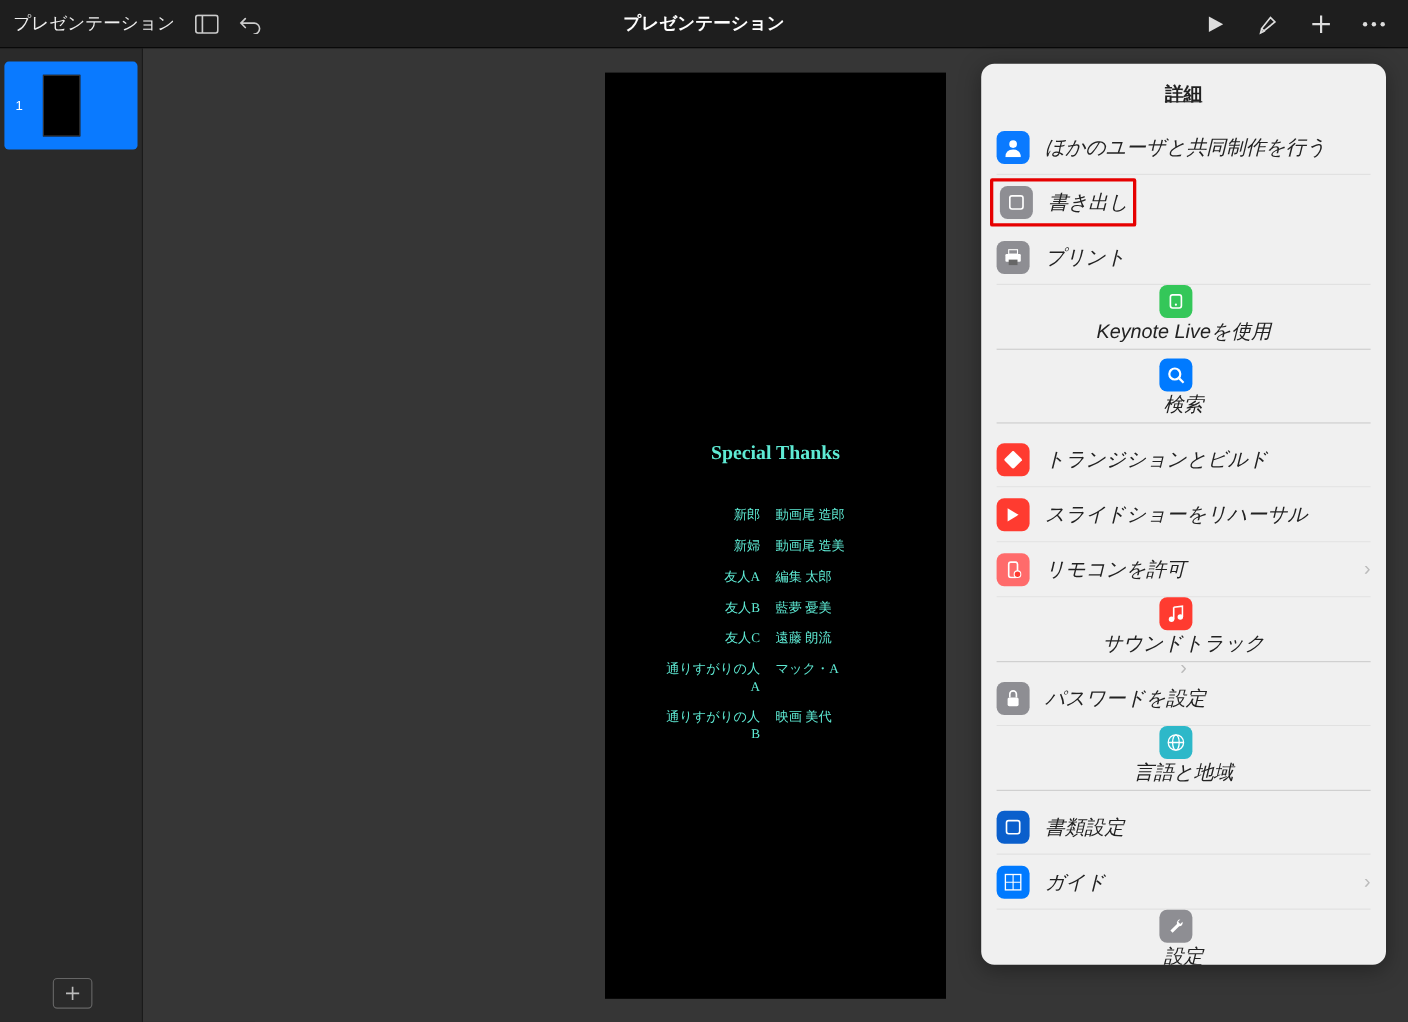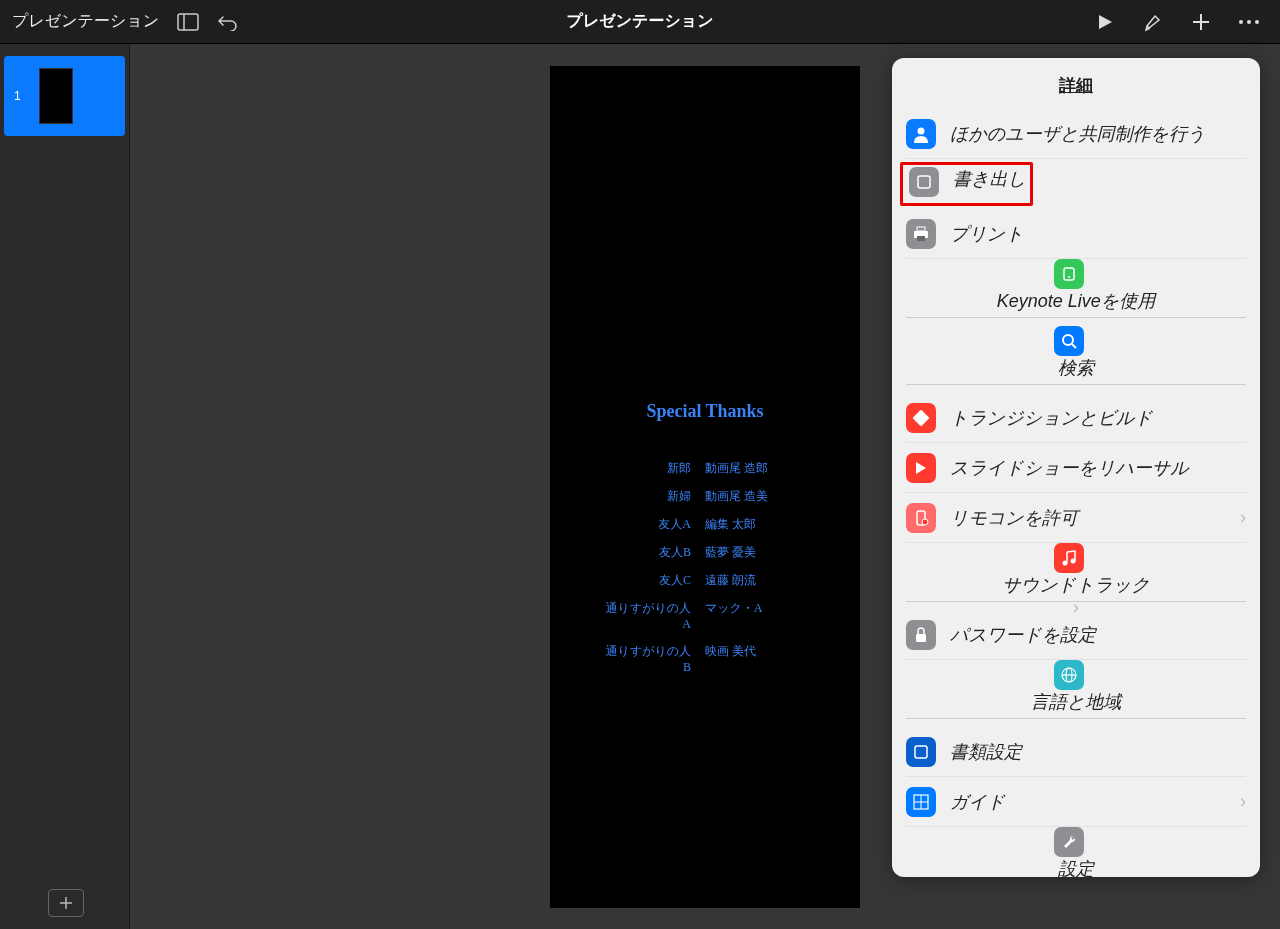--- a/index.html
+++ b/index.html
@@ -19,40 +19,40 @@
   
   .sidebar { width: 130px; background: #2a2a2a; border-right: 1px solid #1a1a1a; position: relative; }
   .slide-thumb-wrap { position: absolute; top: 12px; left: 4px; right: 4px; height: 80px; background: #0a7aff; border-radius: 4px; display: flex; align-items: center; cursor: pointer; }
   .slide-num { color: #fff; font-size: 12px; margin-left: 10px; }
   .slide-thumb { width: 34px; height: 56px; background: #000; margin-left: 18px; border: 1px solid #333; display: flex; align-items: center; justify-content: center; }
   .slide-thumb-inner { width: 20px; height: 30px; font-size: 3px; color: #888; }
   .add-slide { position: absolute; bottom: 12px; left: 48px; width: 36px; height: 28px; border: 1px solid #666; border-radius: 4px; display: flex; align-items: center; justify-content: center; color: #bbb; cursor: pointer; font-size: 18px; }
 
   
   .canvas-area { flex: 1; background: #363636; display: flex; align-items: center; justify-content: center; }
-  .slide-canvas { width: 310px; height: 842px; background: #000; color: #3b82f6; font-family: "Times New Roman", serif; position: relative; }
+  .slide-canvas { width: 310px; height: 842px; background: #000; color: #5eead4; font-family: "Times New Roman", serif; position: relative; }
   .canvas-title { position: absolute; top: 335px; left: 0; right: 0; text-align: center; font-weight: bold; font-size: 18px; }
   .credits { position: absolute; top: 394px; left: 0; right: 0; font-size: 12px; }
   .credit-row { display: flex; justify-content: center; margin-bottom: 11px; }
   .credit-left { width: 100px; text-align: right; padding-right: 14px; }
   .credit-right { width: 100px; text-align: left; }
 
   
   .popover { position: absolute; top: 58px; right: 20px; width: 368px; background: #f0f0f0; border-radius: 12px; box-shadow: 0 4px 20px rgba(0,0,0,0.35); overflow: hidden; }
   .popover::before { content:""; position:absolute; top:-10px; right:26px; border:10px solid transparent; border-bottom-color:#f0f0f0; border-top:none; }
   .popover-header { text-align: center; font-size: 17px; font-weight: 600; padding: 16px 0 12px; color: #222; text-decoration: underline; }
   .menu-section { padding: 0 14px; }
   .menu-item { display: flex; align-items: center; height: 50px; cursor: pointer; position: relative; border-bottom: 1px solid rgba(0,0,0,0.06); }
   .menu-item:last-child { border-bottom: none; flex-direction: column; }
   .menu-icon { width: 30px; height: 30px; border-radius: 7px; margin-right: 14px; display:flex; align-items:center; justify-content:center; flex-shrink:0; }
   .menu-label { font-size: 18px; color: #222; flex:1;font-style:italic; }
   .menu-chevron { color: #bbb; font-size: 18px; }
   .section-div { height: 1px; background: #ccc; margin: 8px 14px; }
 
-  .highlight-box { border: 3px solid #e60000; border-radius: 2px; padding: 2px 4px; margin-left:-6px; margin-right:128px; height:44px; display:flex; align-items:flex-start; }
+  .highlight-box { border: 3px solid #e60000; border-radius: 2px; padding: 2px 4px; margin-left:-6px; margin-right:128px; height:44px; display:flex; align-items:center; }
 
   
   .ic-gray { background:#8e8e93; color:#fff; }
   .ic-blue { background:#007aff; color:#fff; }
   .ic-green { background:#34c759; color:#fff; }
   .ic-red { background:#ff3b30; color:#fff; }
   .ic-redlt { background:#ff6b6b; color:#fff; }
   .ic-teal { background:#2db8c9; color:#fff; }
   .ic-darkblue { background:#0a5fcc; color:#fff; }
   .ic-prpl { background:#0a7aff; }

